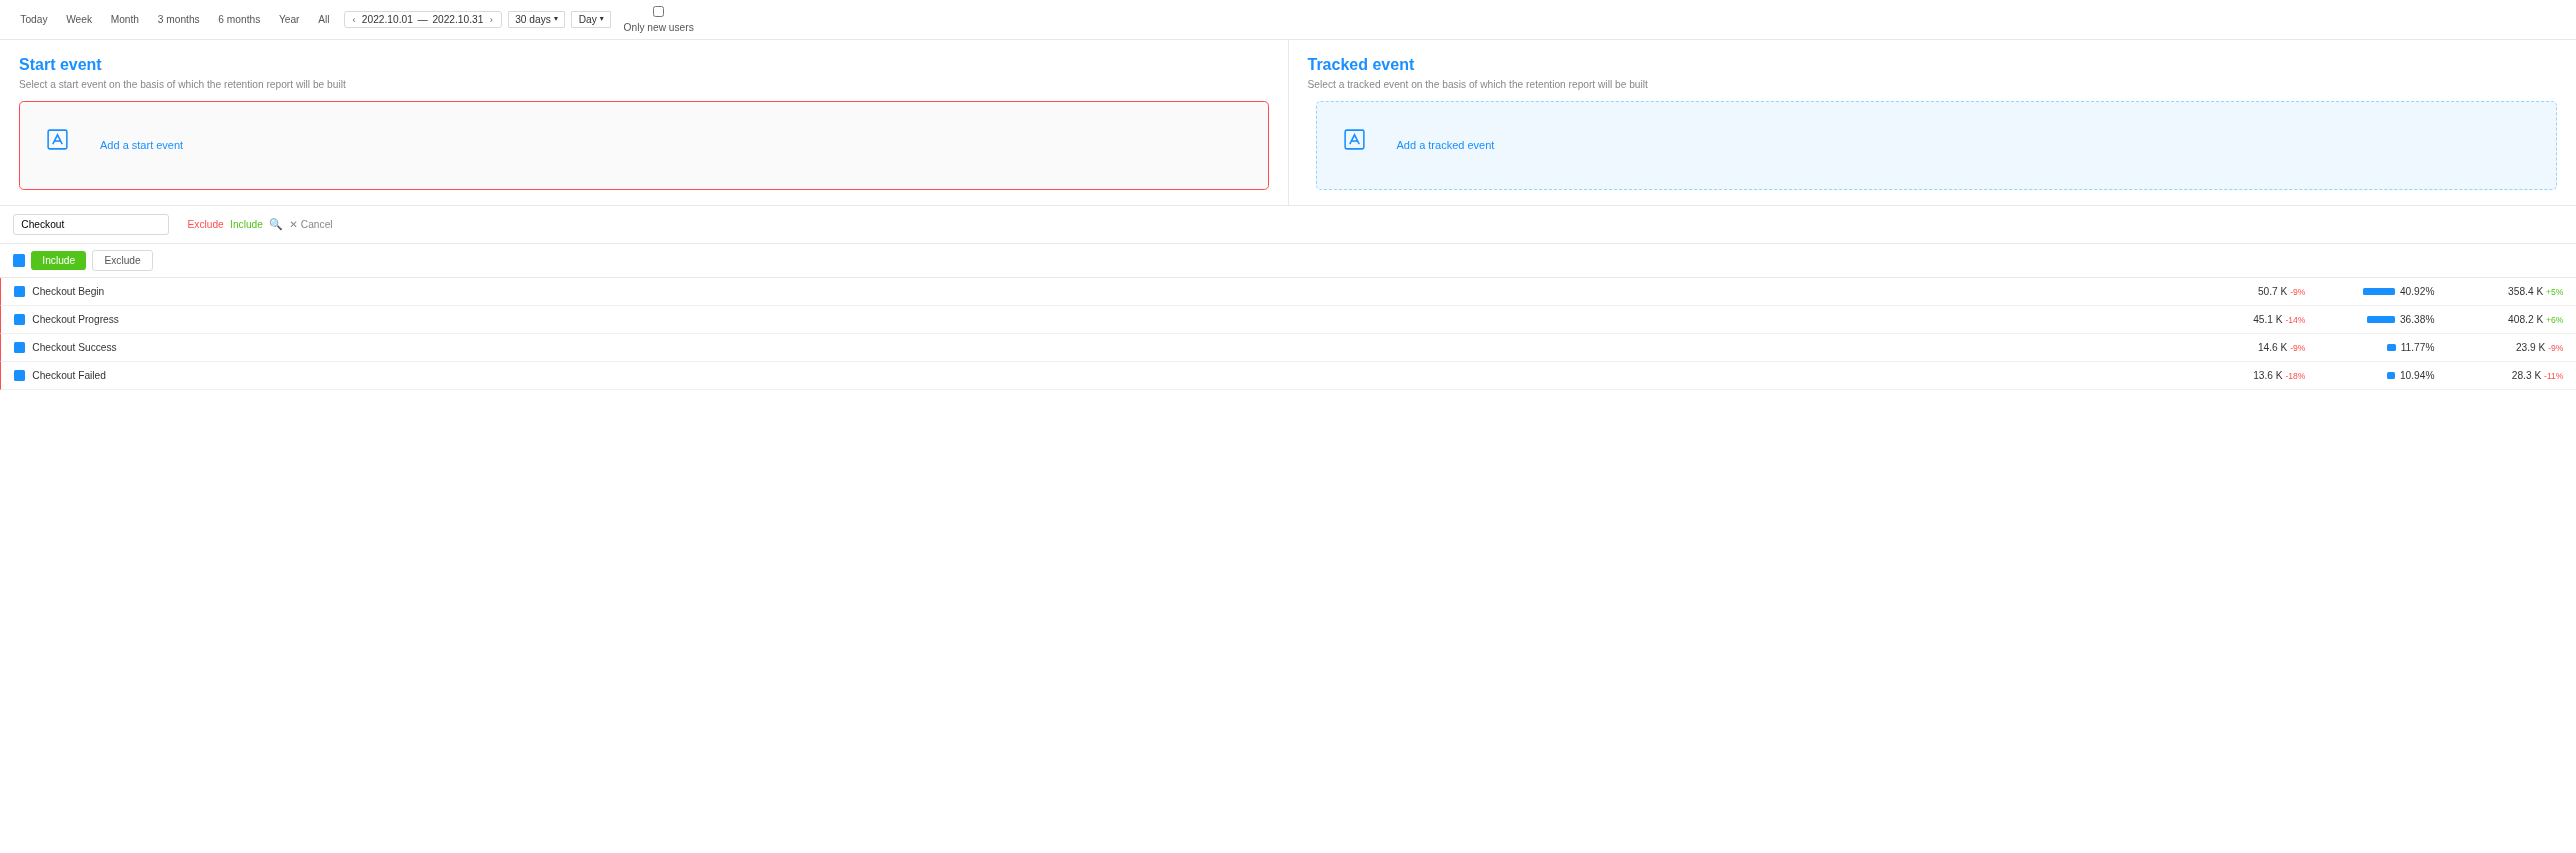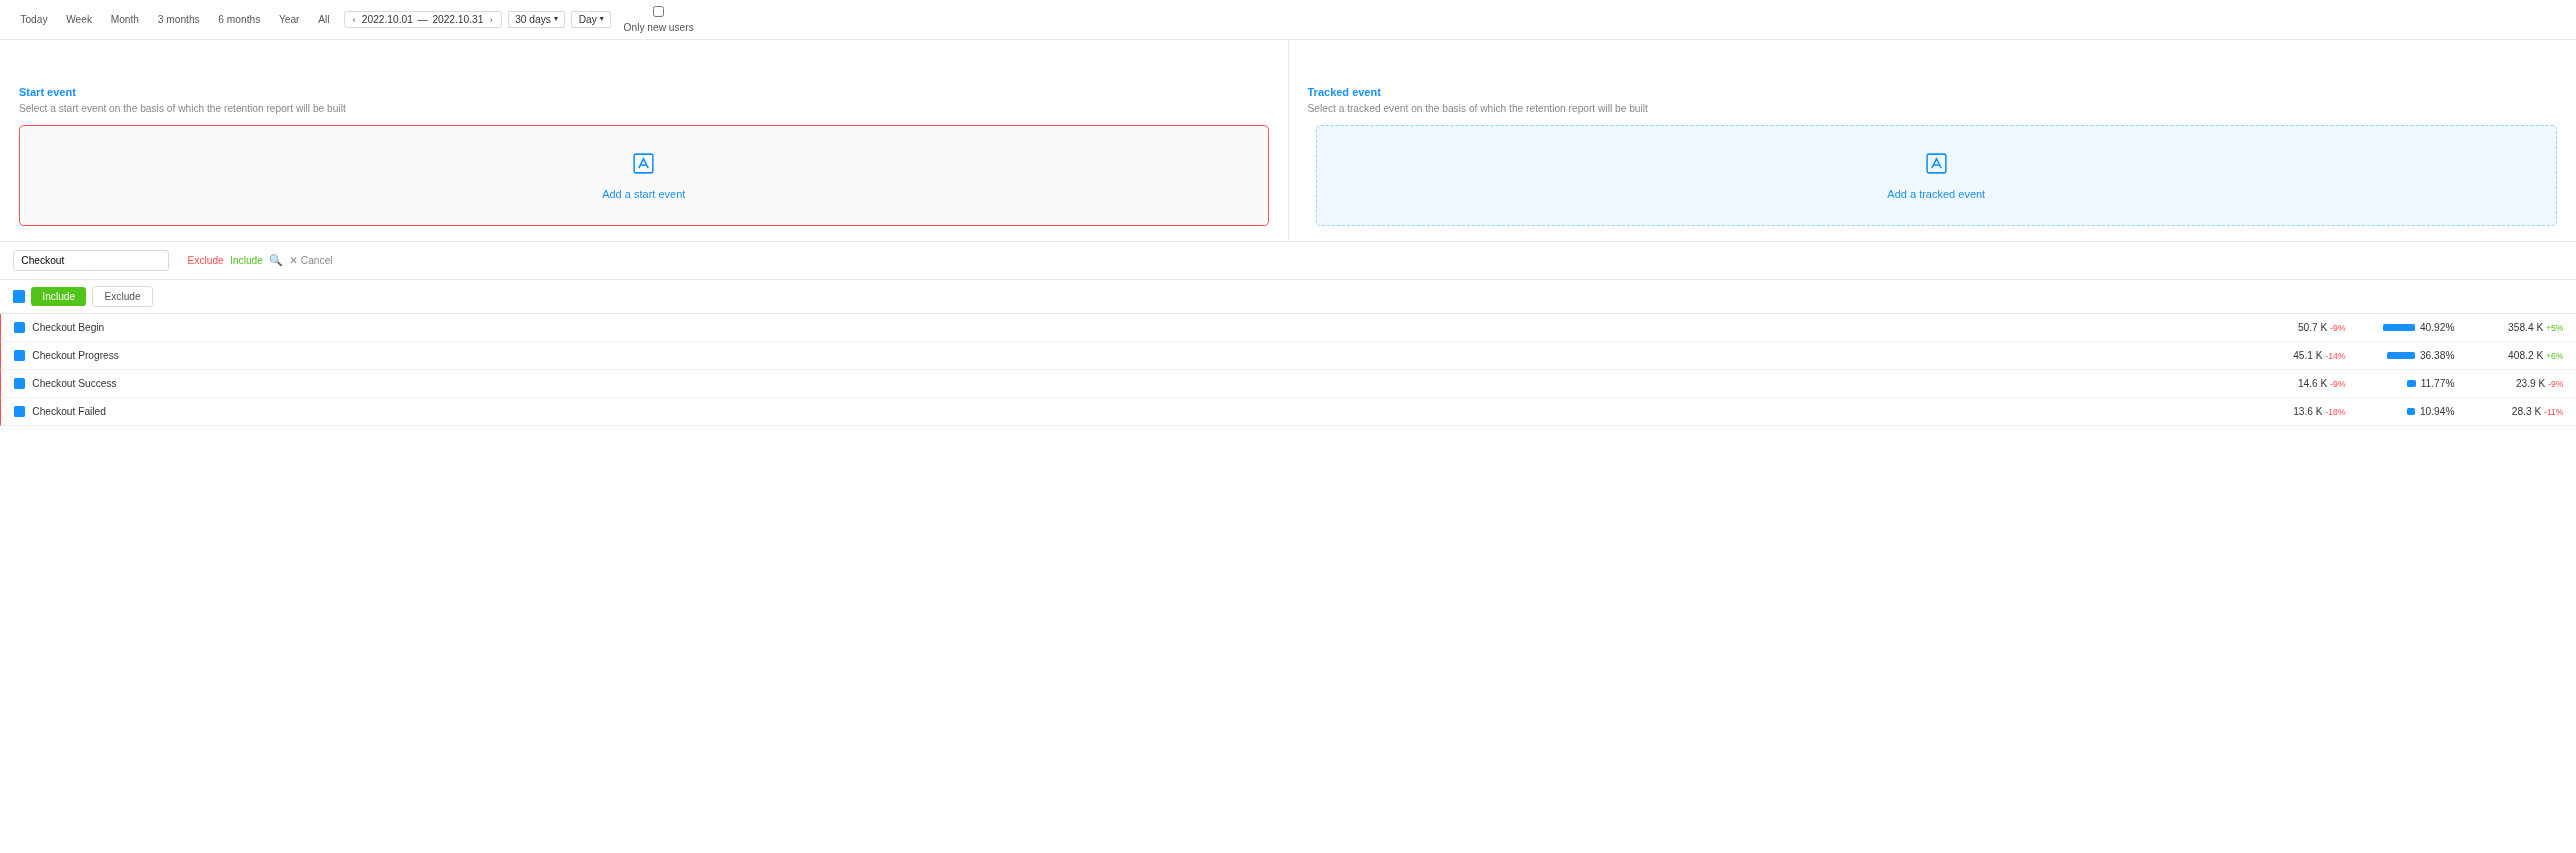--- a/index.html
+++ b/index.html
@@ -79,43 +79,43 @@
 
     .panel {
       flex: 1;
       padding: 15.6px 19px;
       border-right: 0.8px solid #e8e8e8;
     }
     .panel:last-child { border-right: none; }
 
     .panel-title {
       color: #1890ff;
-      font-size: 11px;
+      font-size: 16px;
       font-weight: 600;
       margin-bottom: 4.7px;
-      margin-top: 30px;
     }
 
     .panel-subtitle {
       color: #888;
       font-size: 10.2px;
       margin-bottom: 11px;
     }
 
     .add-event-box {
       border: 1.6px solid #ff4d4f;
       border-radius: 4.7px;
       padding: 25px;
       display: flex;
-      flex-direction: column;
+      flex-direction: row;
       align-items: center;
       justify-content: flex-start;
       cursor: pointer;
       background: #fafafa;
       min-height: 78px;
+      gap: 30px;
     }
 
     .add-event-box.tracked {
       border: 1.6px dashed #91d5ff;
       background: #f0f8ff;
       margin-left: 8px;
     }
 
     .add-event-box .icon {
       font-size: 22px;
@@ -207,20 +207,21 @@
     .col-visitors { width: 125px; text-align: right; font-size: 10.2px; font-weight: 600; color: #333; }
     .col-percent { width: 109px; text-align: right; font-size: 10.2px; font-weight: 600; color: #333; }
     .col-events { width: 109px; text-align: right; font-size: 10.2px; font-weight: 600; color: #333; }
 
     .table-row {
       display: flex;
       align-items: center;
       padding: 7.8px 12.5px;
       border-bottom: 0.8px solid #f0f0f0;
       border-left: 1.6px solid #ff4d4f;
+      gap: 20px;
     }
 
     .event-name {
       flex: 1;
       display: flex;
       align-items: center;
       gap: 7.8px;
       font-size: 10.2px;
     }
 

